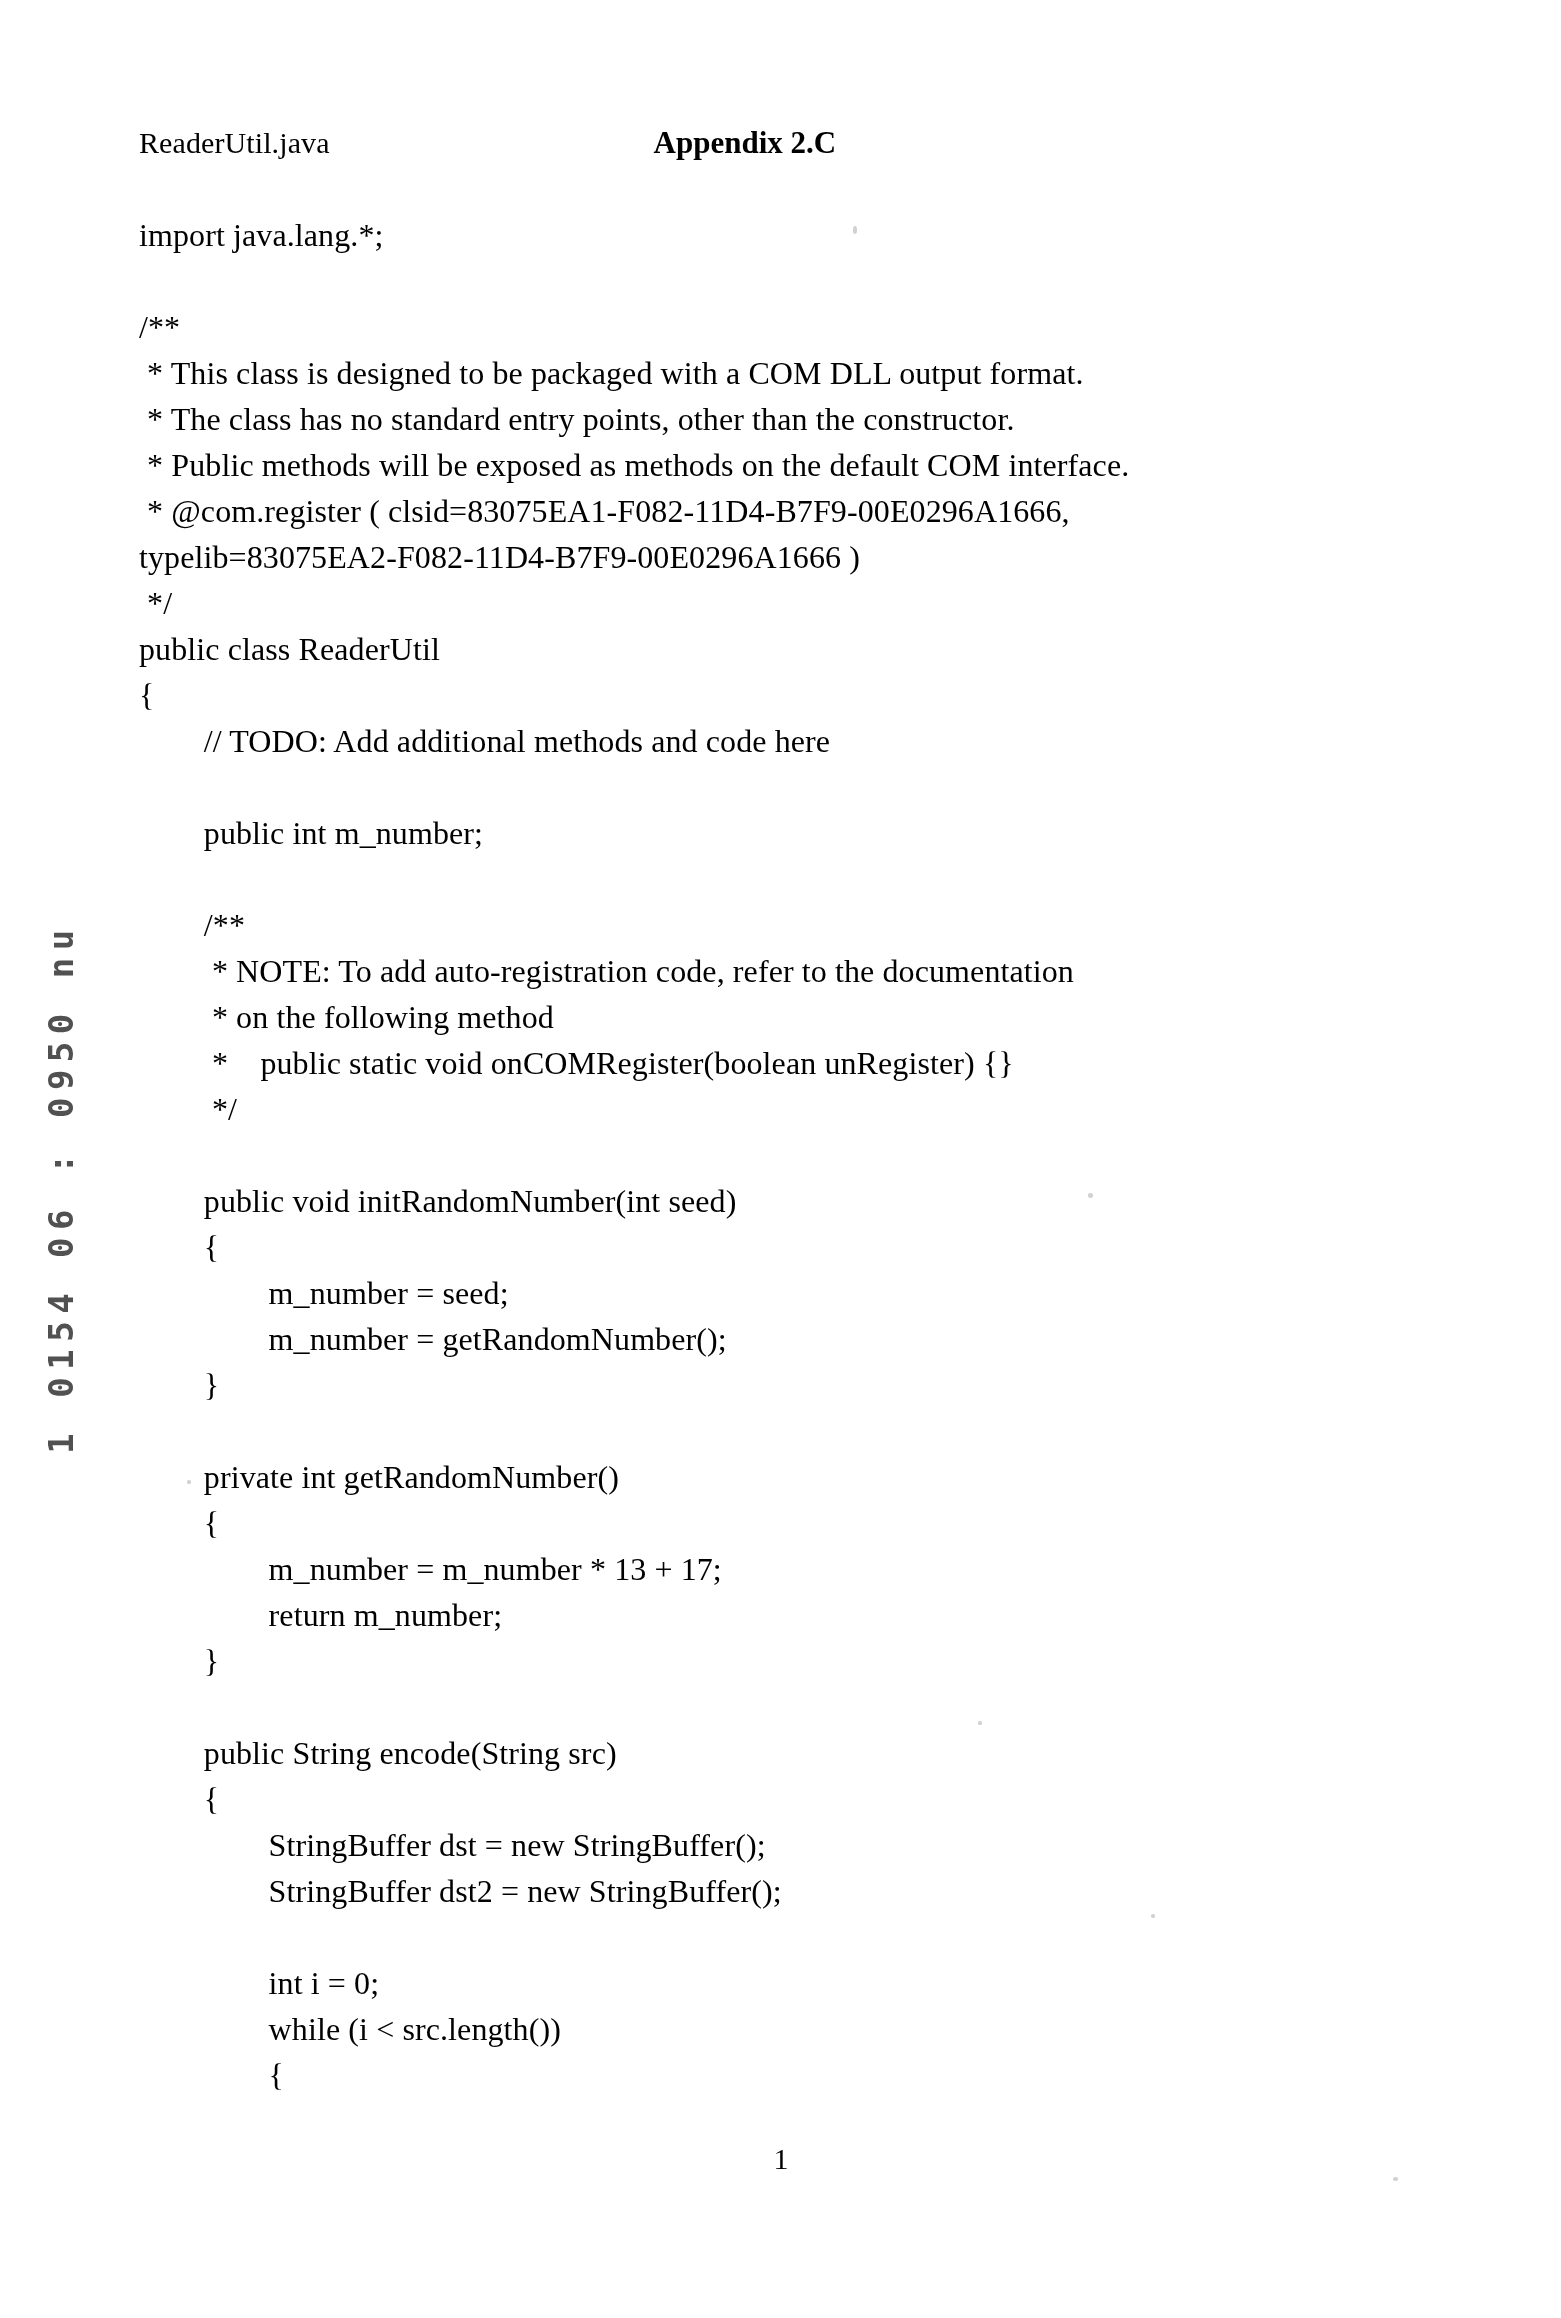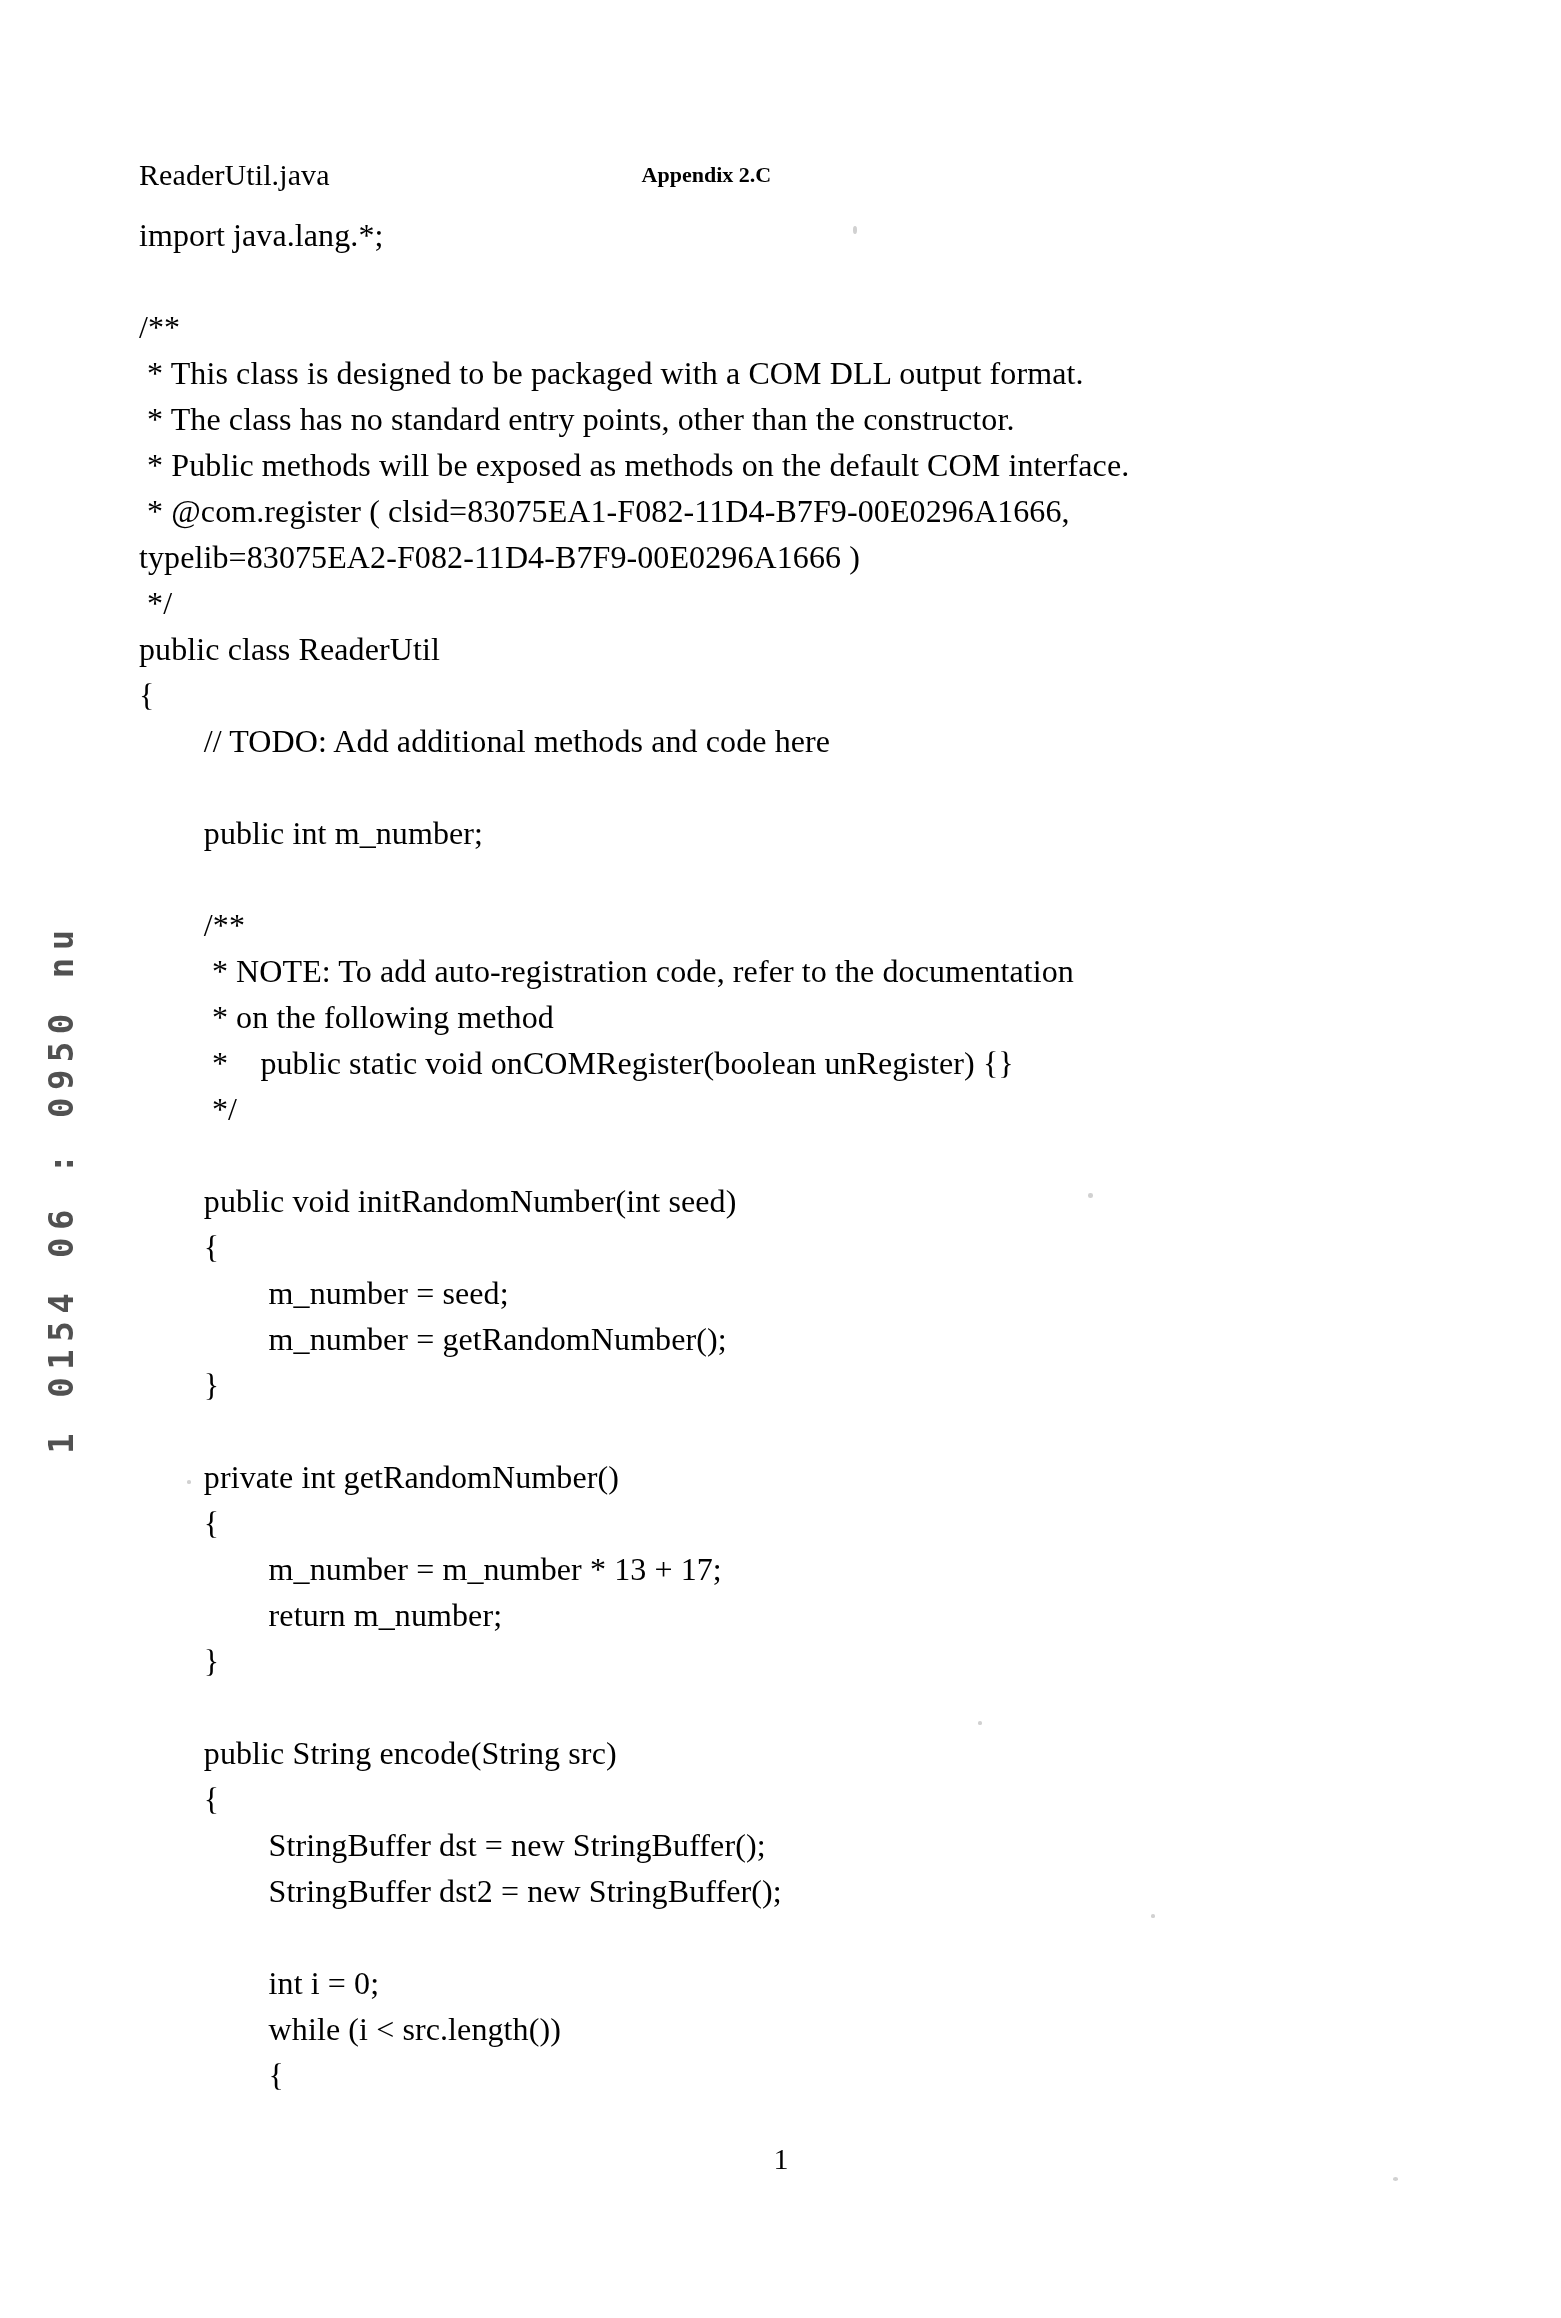--- a/index.html
+++ b/index.html
@@ -14,34 +14,35 @@
     background: #ffffff;
     overflow: hidden;
     font-family: "Liberation Serif", "DejaVu Serif", serif;
     color: #000000;
   }
 
   
   .header {
     position: absolute;
     left: 139px;
-    top: 148px;
+    top: 120px;
     width: 996px;
     height: 45px;
     display: flex;
-    align-items: flex-end;
+    align-items: center;
+    gap: 12px;
   }
   .header-left {
     font-size: 30px;
     line-height: 36px;
     letter-spacing: 0.1px;
     white-space: nowrap;
   }
   .header-right {
-    font-size: 22px;
+    font-size: 31px;
     line-height: 36px;
     font-weight: bold;
     white-space: nowrap;
     margin-left: 312px;
   }
 
   
   .code {
     position: absolute;
     left: 139px;

